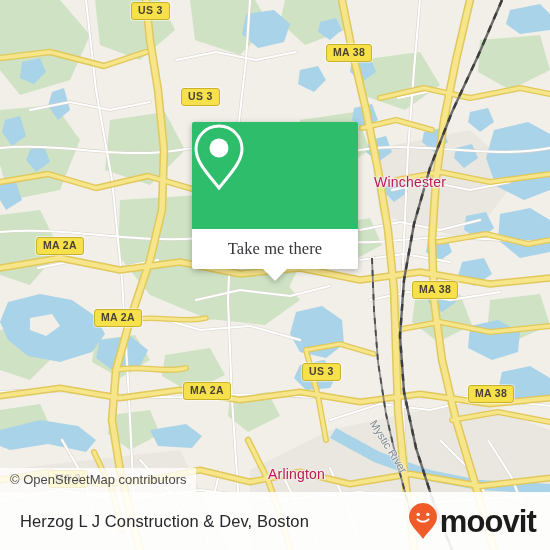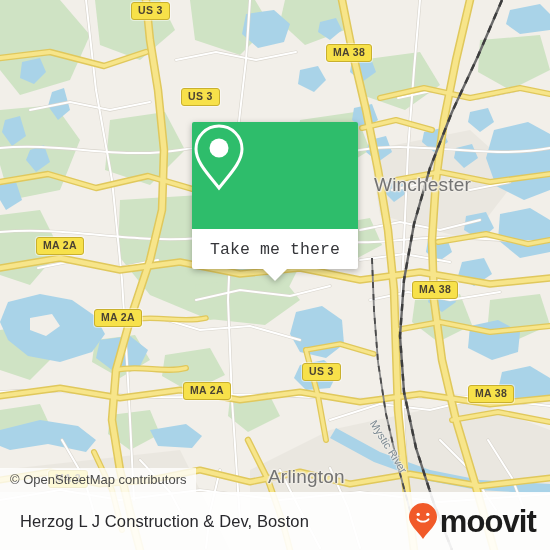--- a/index.html
+++ b/index.html
@@ -48,23 +48,23 @@
     letter-spacing: 0.3px;
     padding: 2px 6px 3px 6px;
     line-height: 1;
     white-space: nowrap;
     box-shadow: 0 0 0 1px rgba(255,255,255,0.45);
   }
 
   
   .place-label {
     position: absolute;
-    color: #737373;
-    font-family: "Liberation Sans", sans-serif;
-    font-size: 19px;
+    color: #be185d;
+    font-family: "Liberation Sans", sans-serif;
+    font-size: 14px;
     letter-spacing: 0.2px;
     white-space: nowrap;
     text-shadow:
       1px 0 1.5px #f2efe9, -1px 0 1.5px #f2efe9,
       0 1px 1.5px #f2efe9, 0 -1px 1.5px #f2efe9,
       1px 1px 1.5px #f2efe9, -1px -1px 1.5px #f2efe9;
   }
   .river-label {
     position: absolute;
     color: #7c8a93;
@@ -98,21 +98,21 @@
     background: #ffffff;
     height: 40px;
     border-radius: 0 0 2px 2px;
     display: flex;
     align-items: center;
     justify-content: center;
     position: relative;
   }
   #popup-footer-label {
     color: #35363a;
-    font-family: Liberation Mono, monospace;
+    font-family: Liberation Serif, serif;
     font-size: 16.5px;
     letter-spacing: 0.1px;
   }
   #popup-tail {
     position: absolute;
     left: 50%;
     bottom: -12px;
     margin-left: -12px;
     width: 0;
     height: 0;

